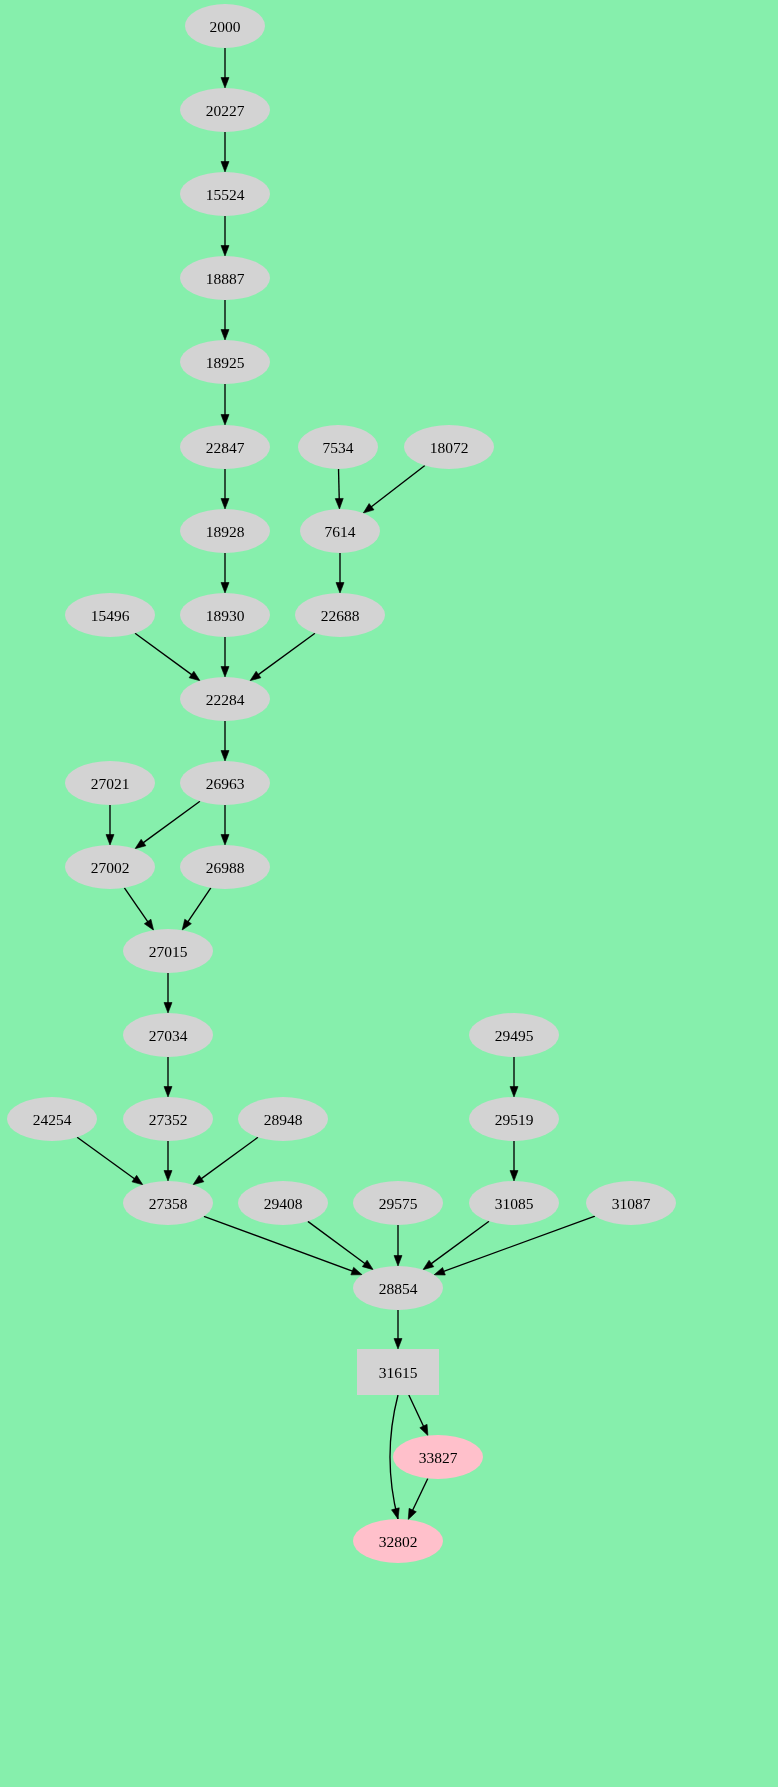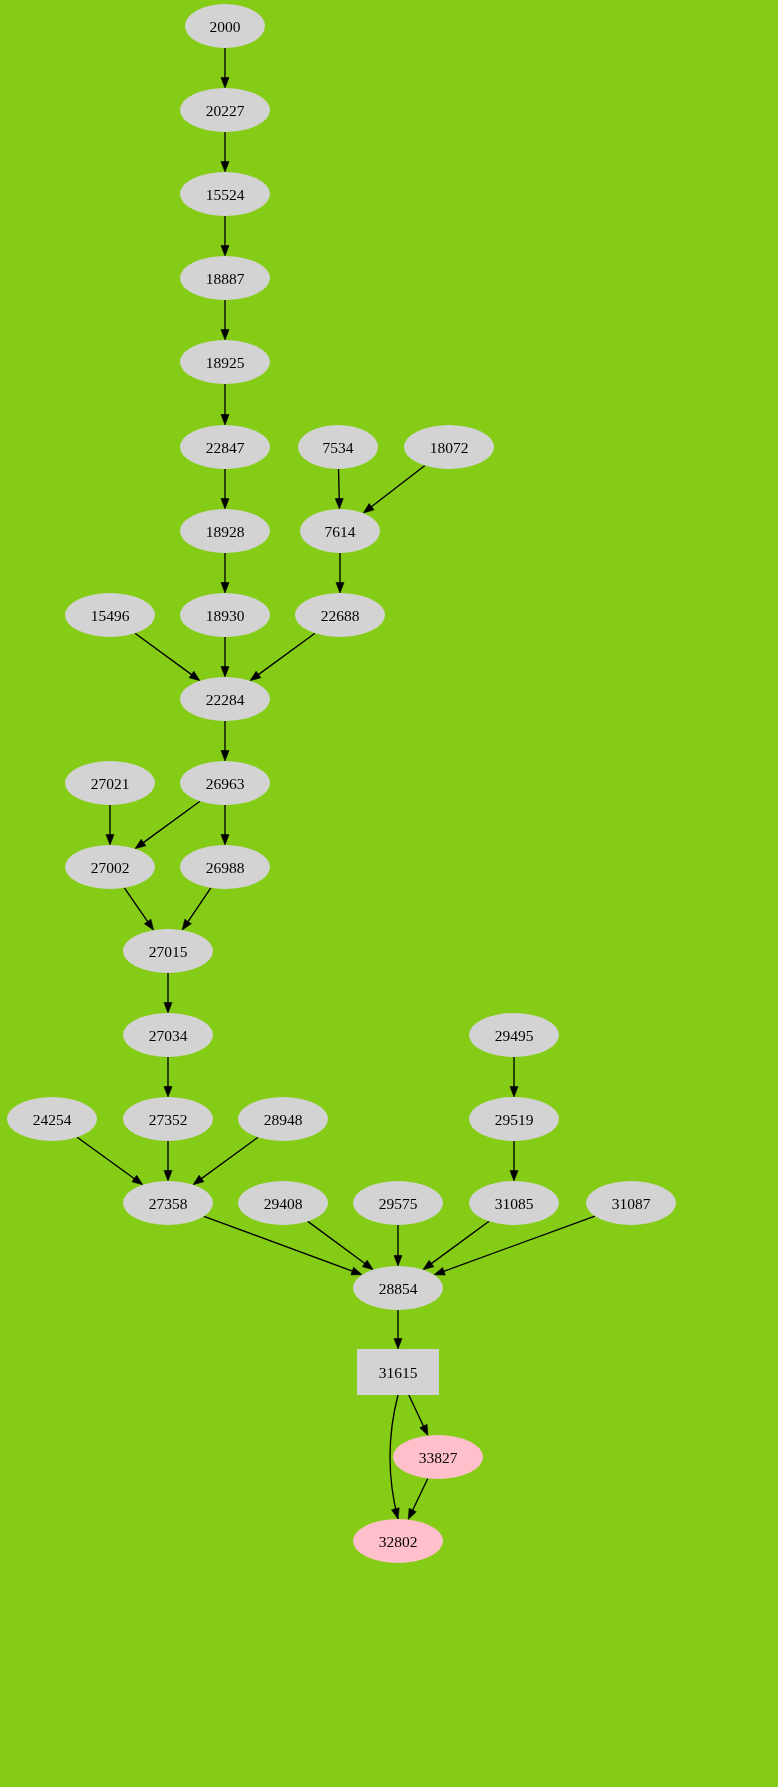--- a/index.html
+++ b/index.html
@@ -8,21 +8,21 @@
     padding: 0;
     background: #ffffff;
   }
   body {
     font-family: "Liberation Serif", "DejaVu Serif", serif;
   }
   #graph-canvas {
     position: relative;
     width: 778px;
     height: 1787px;
-    background: #84cc16;
+    background: #86efac;
     overflow: hidden;
   }
   #graph-svg {
     position: absolute;
     top: 0;
     left: 0;
     width: 778px;
     height: 1787px;
   }
   .node-label {

